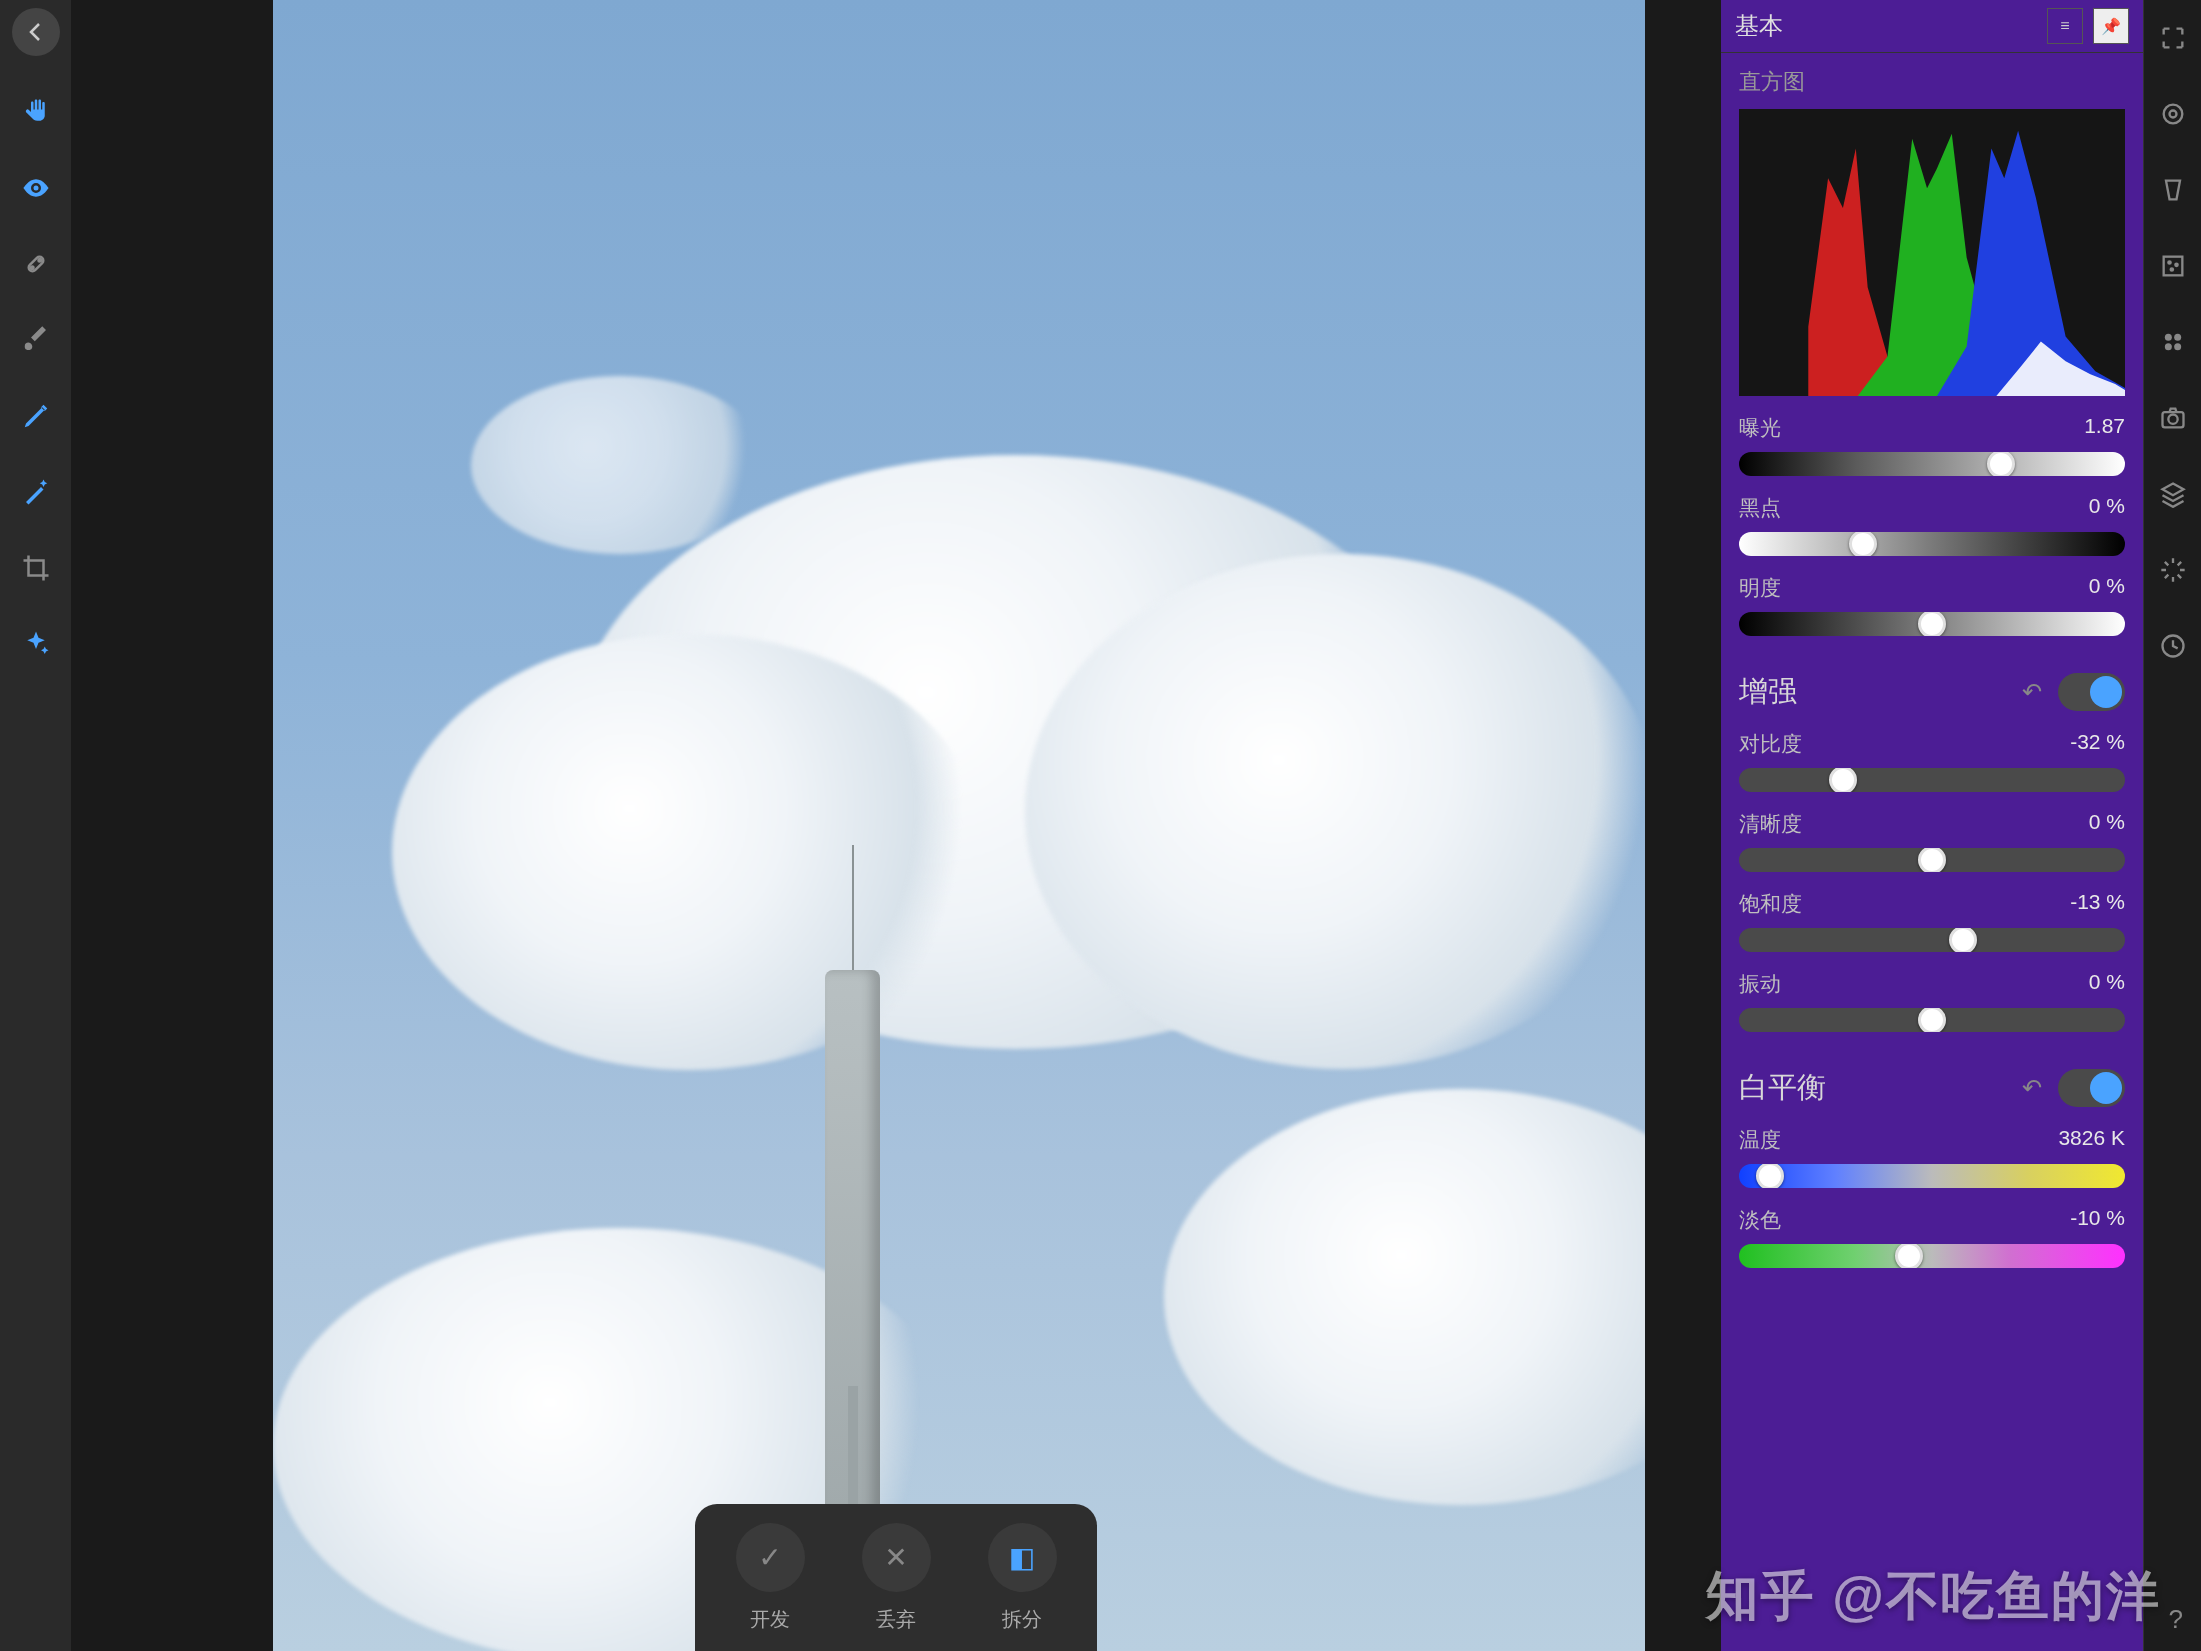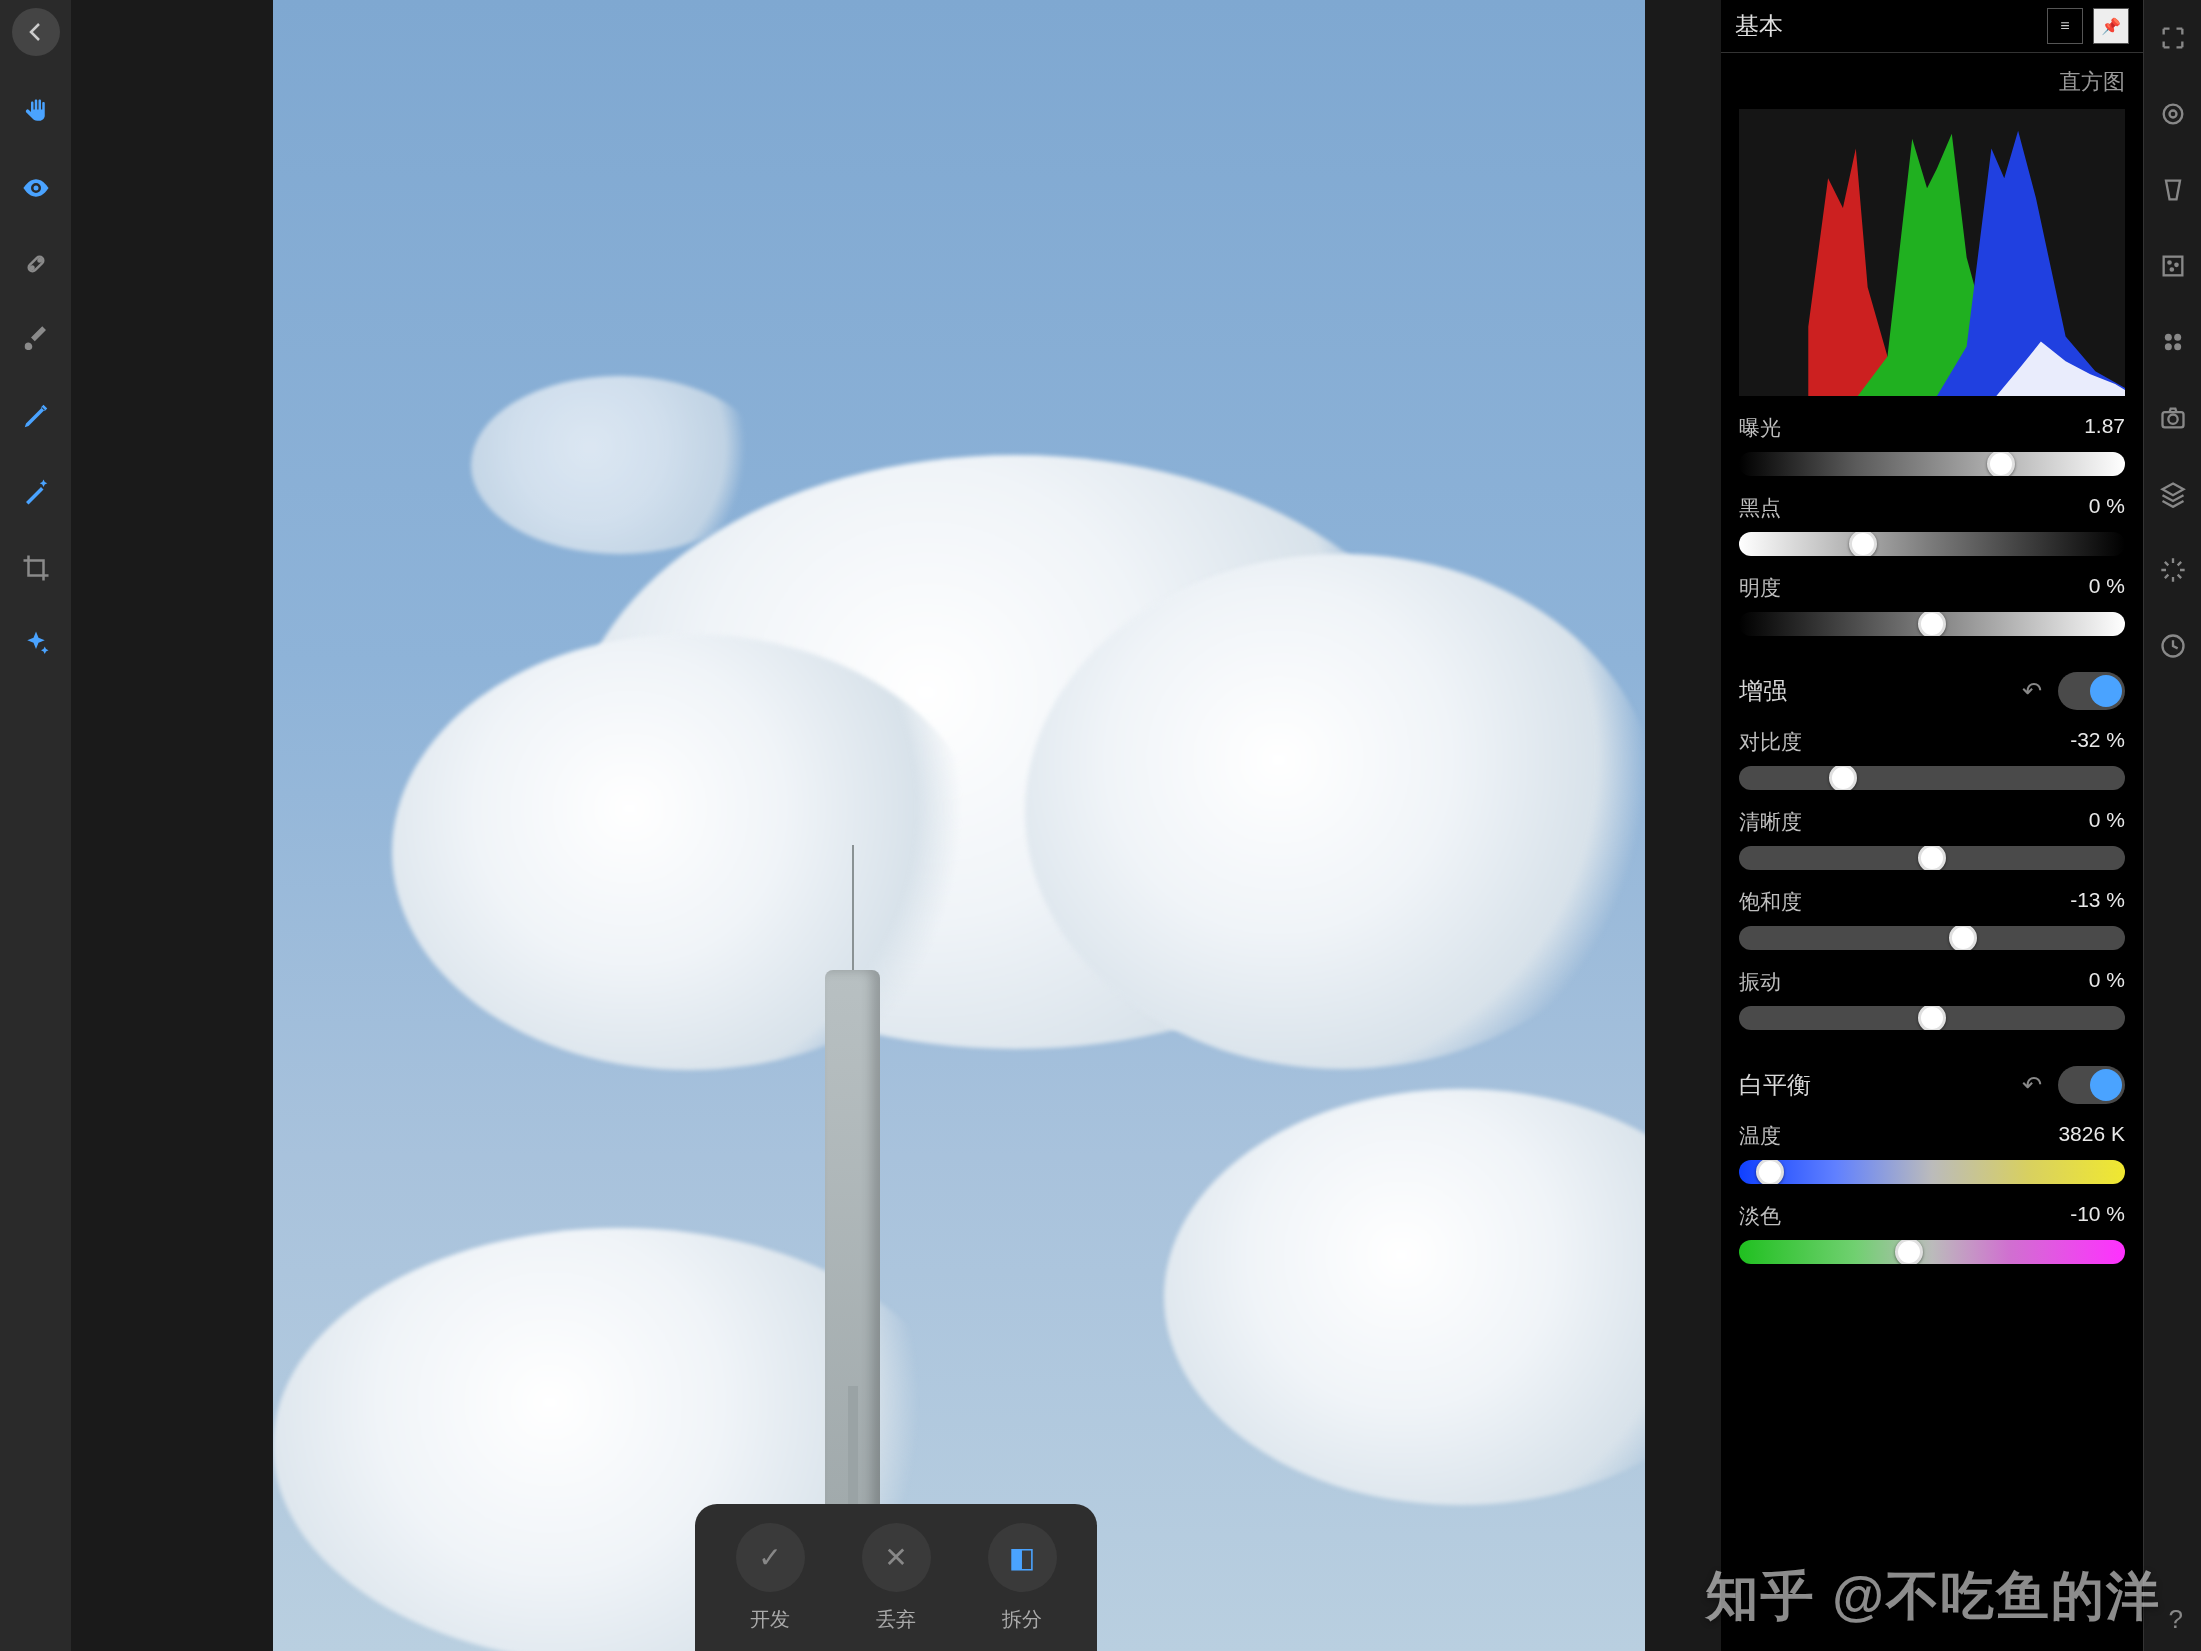--- a/index.html
+++ b/index.html
@@ -38,21 +38,21 @@
 .meta-text { display:flex;flex-direction:column;line-height:20px;font-size:17px;color:#b8b8b8;}
 .meta-text .line2 { font-size:16px;color:#9a9a9a;}
 
 
 .action-pill { position:absolute; bottom:0; left:50%; transform:translateX(-50%); width:402px; height:147px; background:#2e2e2e; border-radius:22px 22px 0 0; display:flex; justify-content:space-around; align-items:center; padding:0 12px;}
 .action-item { display:flex; flex-direction:column; align-items:center; gap:14px; color:#aaa; font-size:20px;}
 .action-circle { width:69px;height:69px;border-radius:50%;background:#3a3a3a;display:flex;align-items:center;justify-content:center;font-size:28px;color:#888;}
 .action-circle.accent { color:#4aa3ff; }
 
 
-.right-panel { width:422px; background:#000000; display:flex; flex-direction:column; overflow-y:auto;text-align:right; }
+.right-panel { width:422px; background:#4c1d95; display:flex; flex-direction:column; overflow-y:auto; }
 .panel-header { height:53px; display:flex; align-items:center; justify-content:space-between; padding:0 14px; border-bottom:1px solid #333;}
 .panel-header .title { font-size:24px; color:#e0e0e0;}
 .panel-header .icons { display:flex; gap:10px;}
 .hdr-icon { width:36px;height:36px;border:1px solid #555;display:flex;align-items:center;justify-content:center;color:#ccc;}
 .hdr-icon.active{background:#eee;color:#222;}
 
 .section { padding:14px 18px 6px; }
 .section-title { font-size:22px; color:#999; margin-bottom:12px;}
 .histogram { width:100%; height:287px; background:#151515; margin-bottom:8px; position:relative;}
 .histogram svg{width:100%;height:100%;}
@@ -63,21 +63,21 @@
 .slider-track { position:relative; width:100%; height:24px; border-radius:12px; overflow:hidden;}
 .thumb { position:absolute; top:50%; transform:translate(-50%,-50%); width:28px;height:28px;border-radius:50%;background:#fff;border:3px solid #e0e0e0;box-shadow:0 1px 3px rgba(0,0,0,.5);}
 .tr-exposure{background:linear-gradient(to right,#000 0%,#5a5a5a 30%,#fff 100%);}
 .tr-black{background:linear-gradient(to right,#fff 0%,#7a7a7a 50%,#000 100%);}
 .tr-bright{background:linear-gradient(to right,#000 0%,#666 40%,#fff 100%);}
 .tr-contrast,.tr-clarity,.tr-sat,.tr-vib{background:#4a4a4a;}
 .tr-temp{background:linear-gradient(to right,#1040ff 0%,#6080ff 25%,#bbb 50%,#d8d060 75%,#f0e830 100%);}
 .tr-tint{background:linear-gradient(to right,#20c020 0%,#70d070 30%,#bbb 50%,#d070d0 70%,#ff30ff 100%);}
 
 .group-head { display:flex; justify-content:space-between; align-items:center; margin:36px 0 6px;}
-.group-head .gtitle{font-size:24px;color:#d8d8d8;}
+.group-head .gtitle{font-size:29px;color:#d8d8d8;}
 .group-head .controls{display:flex;gap:16px;align-items:center;}
 .undo-icon{color:#888;font-size:24px;}
 .toggle{width:67px;height:38px;border-radius:19px;background:#4a4a4a;position:relative;}
 .toggle.on{background:#4a4a4a;}
 .toggle .knob{position:absolute;top:3px;width:32px;height:32px;border-radius:50%;background:#4aa3ff;}
 .toggle.on .knob{right:3px;}
 
 
 .icon-rail { width:59px; background:#1c1c1c; display:flex; flex-direction:column; align-items:center; gap:40px; padding-top:20px; border-left:1px solid #333;}
 .rail-icon { width:36px;height:36px; color:#888; display:flex;align-items:center;justify-content:center;}

